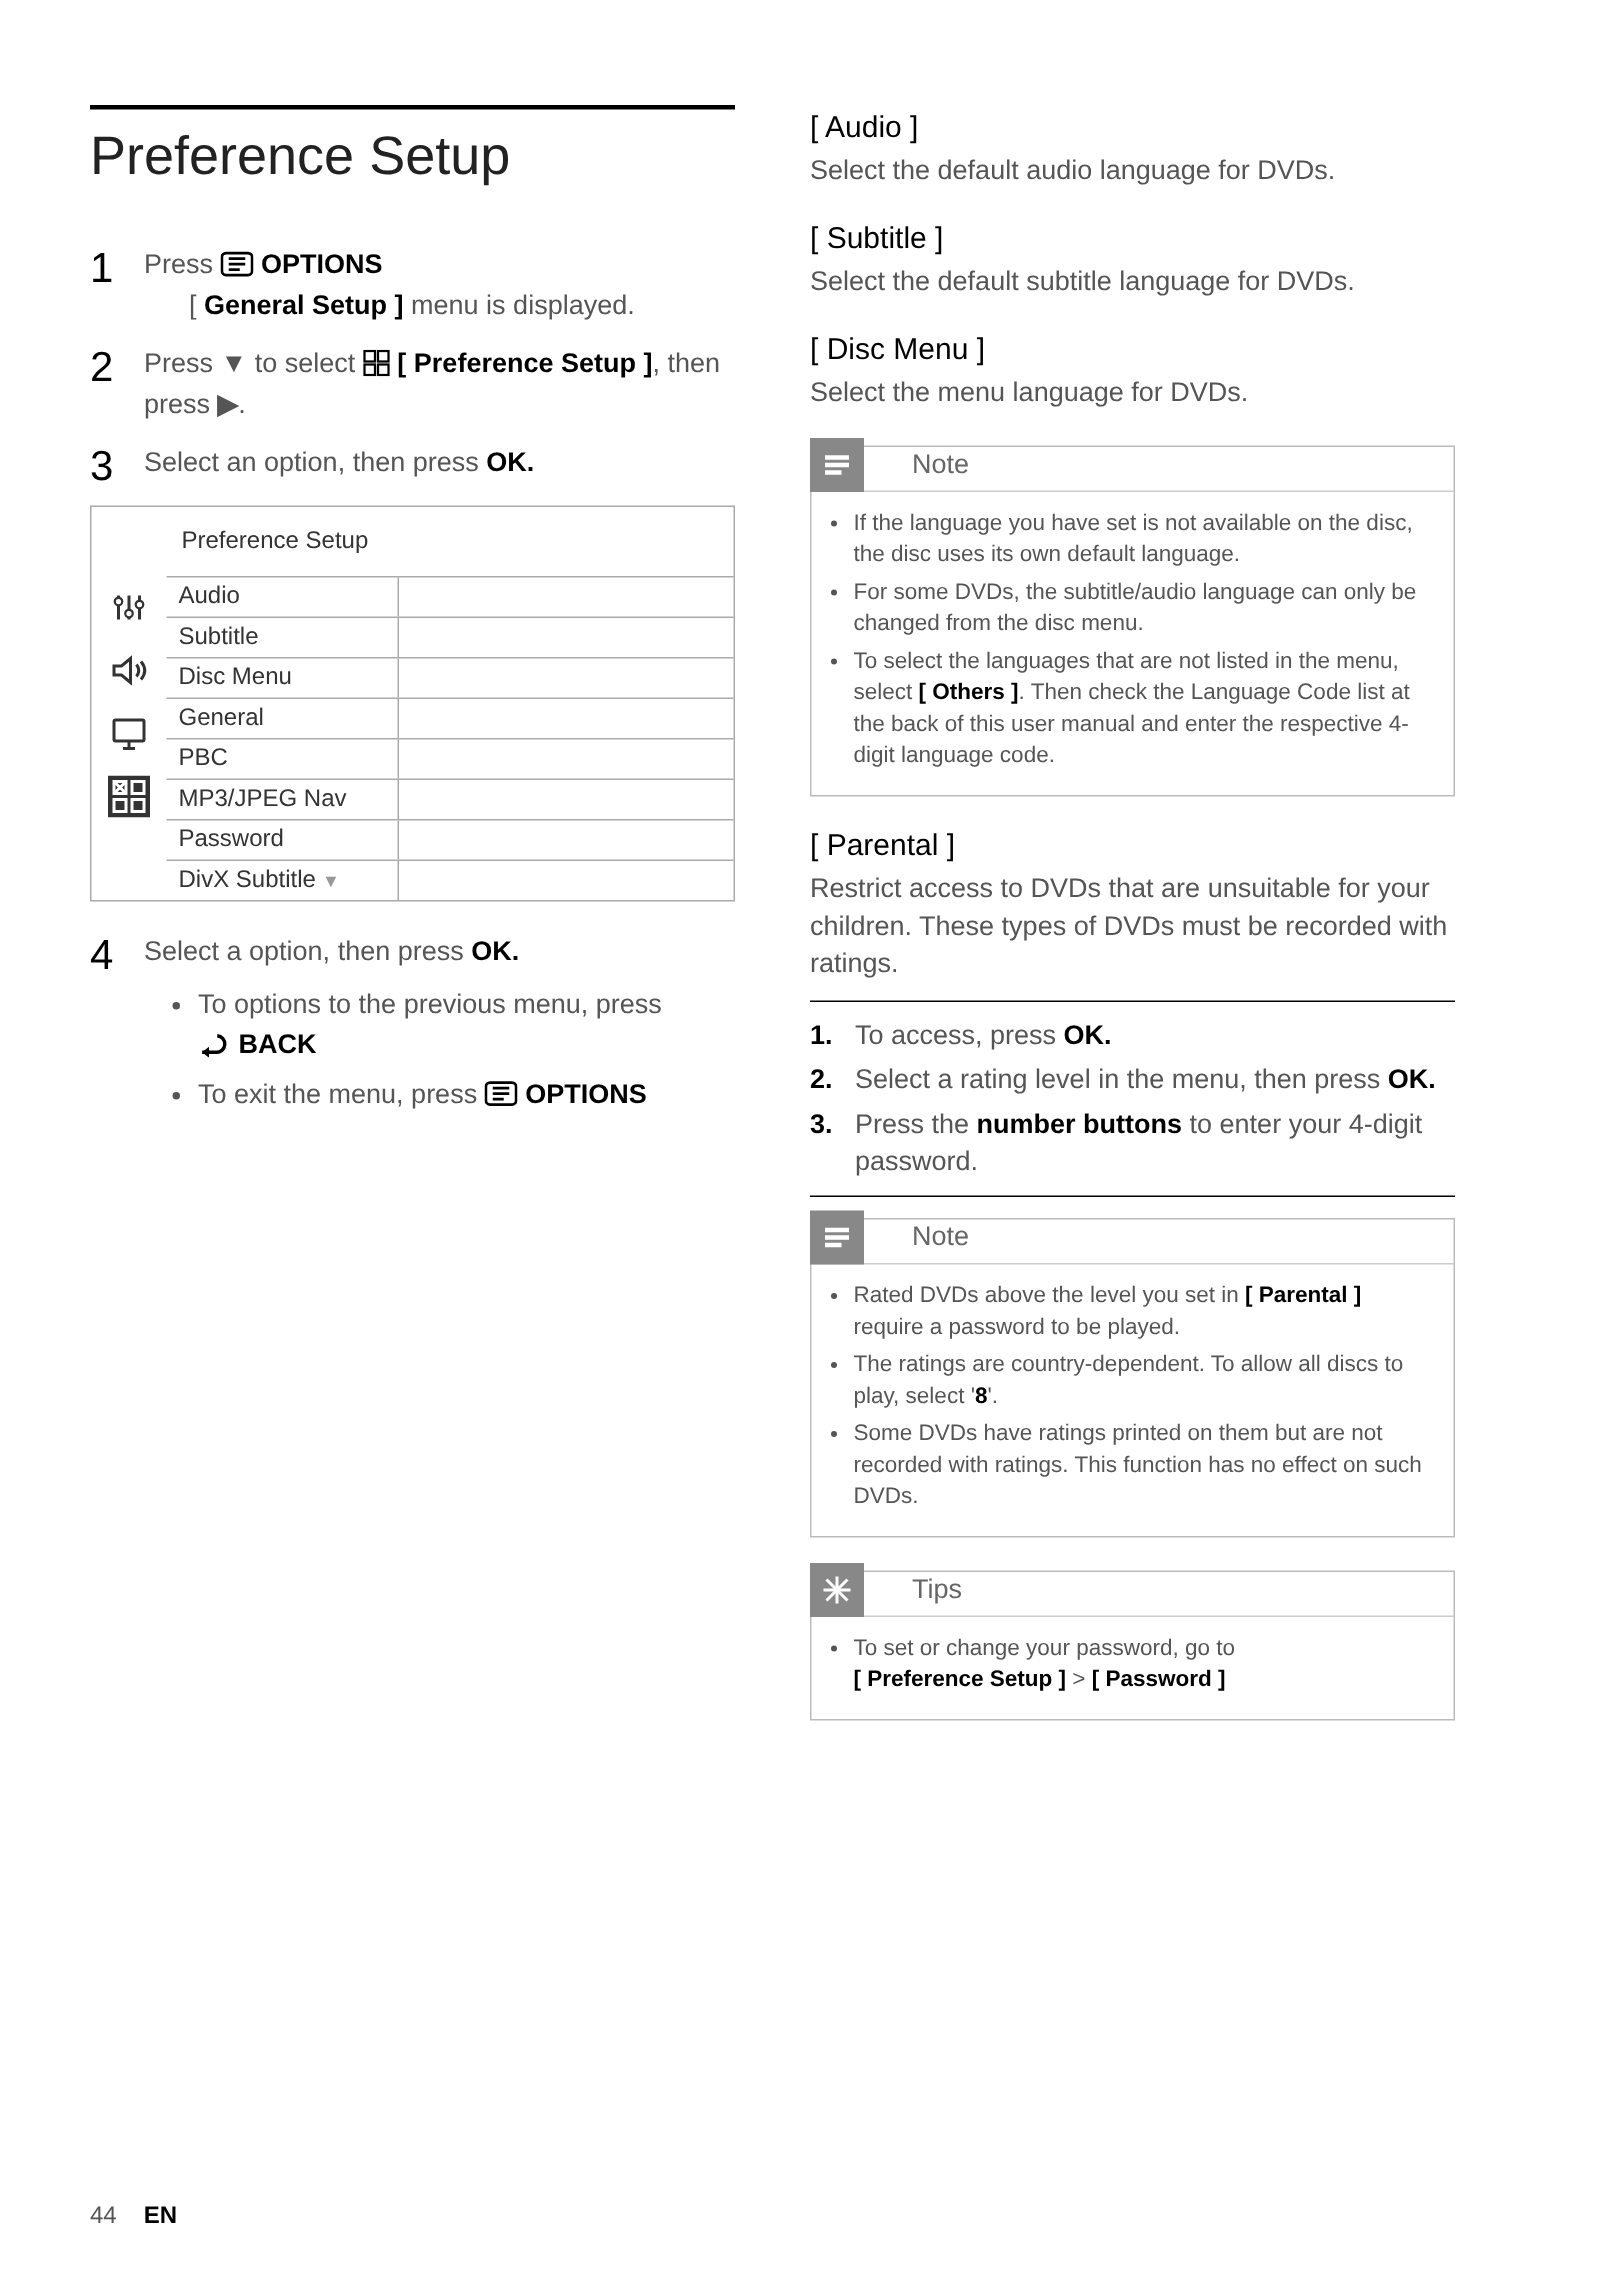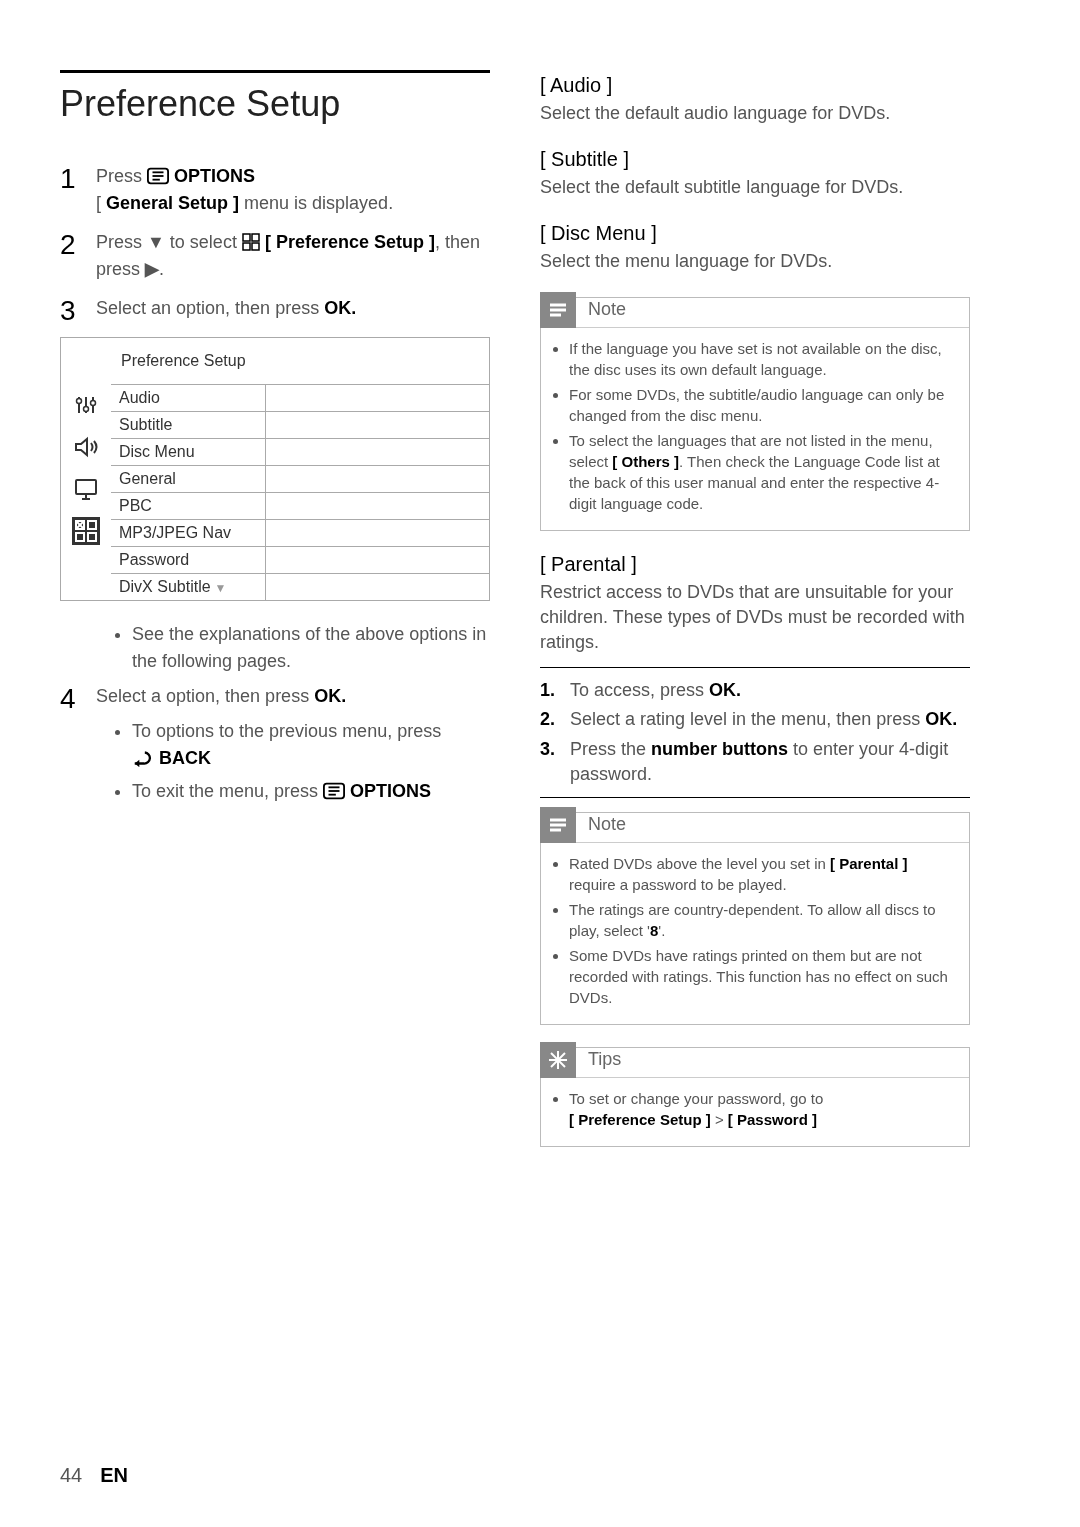--- a/index.html
+++ b/index.html
@@ -38,21 +38,21 @@
   }
   .step-num {
     font-size: 28px;
     font-weight: normal;
     color: #000;
     min-width: 20px;
     line-height: 1;
     margin-top: 2px;
   }
   .step-body { flex: 1; }
-  .indent-body { }
+  .indent-body { margin-left: 30px; }
   .bold { font-weight: bold; color: #000; }
   .sym { font-family: Arial, sans-serif; }
   .arrow-down { font-weight: bold; }
   .arrow-right { font-weight: bold; }
   
   .menu-box {
     border: 1px solid #aaa;
     margin: 10px 0 20px 0;
     font-size: 16px;
   }
@@ -134,21 +134,21 @@
     background: #888;
     display: flex;
     align-items: center;
     justify-content: center;
     margin-left: -1px;
   }
   .callout-icon svg { width: 22px; height: 22px; }
   .callout-label {
     display: flex;
     align-items: center;
-    padding-left: 12px;
+    padding-left: 32px;
     font-size: 18px;
     color: #666;
   }
   .callout ul {
     list-style: disc;
     padding: 10px 12px 12px 28px;
     line-height: 1.4;
   }
   .callout ul li { margin-bottom: 4px; }
   
@@ -170,21 +170,21 @@
   ol.parental .pn {
     font-weight: bold;
     color: #000;
     min-width: 20px;
   }
   
   .pg-footer {
     position: absolute;
     bottom: 40px;
     left: 60px;
-    font-size: 20px;
+    font-size: 16px;
     color: #555;
     display: flex;
     gap: 18px;
     align-items: baseline;
   }
   .pg-footer .lang { font-weight: bold; color: #000; }
   
   .inline-icon {
     display: inline-block;
     vertical-align: -3px;
@@ -312,23 +312,20 @@
               <div class="menu-cell-r"></div>
             </div>
           <div class="menu-row" style="border-bottom:none;">
               <div class="menu-cell-l"><span>DivX Subtitle</span><span class="chevron">▼</span></div>
               <div class="menu-cell-r"></div>
             </div>
         </div>
       </div>
     </div>
 
-    <ul class="body-list" style="margin-left:50px;">
-      <li>See the explanations of the above options in the following pages.</li>
-    </ul>
 
     <div class="step">
       <div class="step-num">4</div>
       <div class="step-body">
         <span>Select a option, then press </span><span class="bold">OK.</span>
         <ul class="body-list">
           <li>
             <span>To options to the previous menu, press</span><br>
             <span class="inline-icon back-icon">
               <svg viewBox="0 0 24 18">

